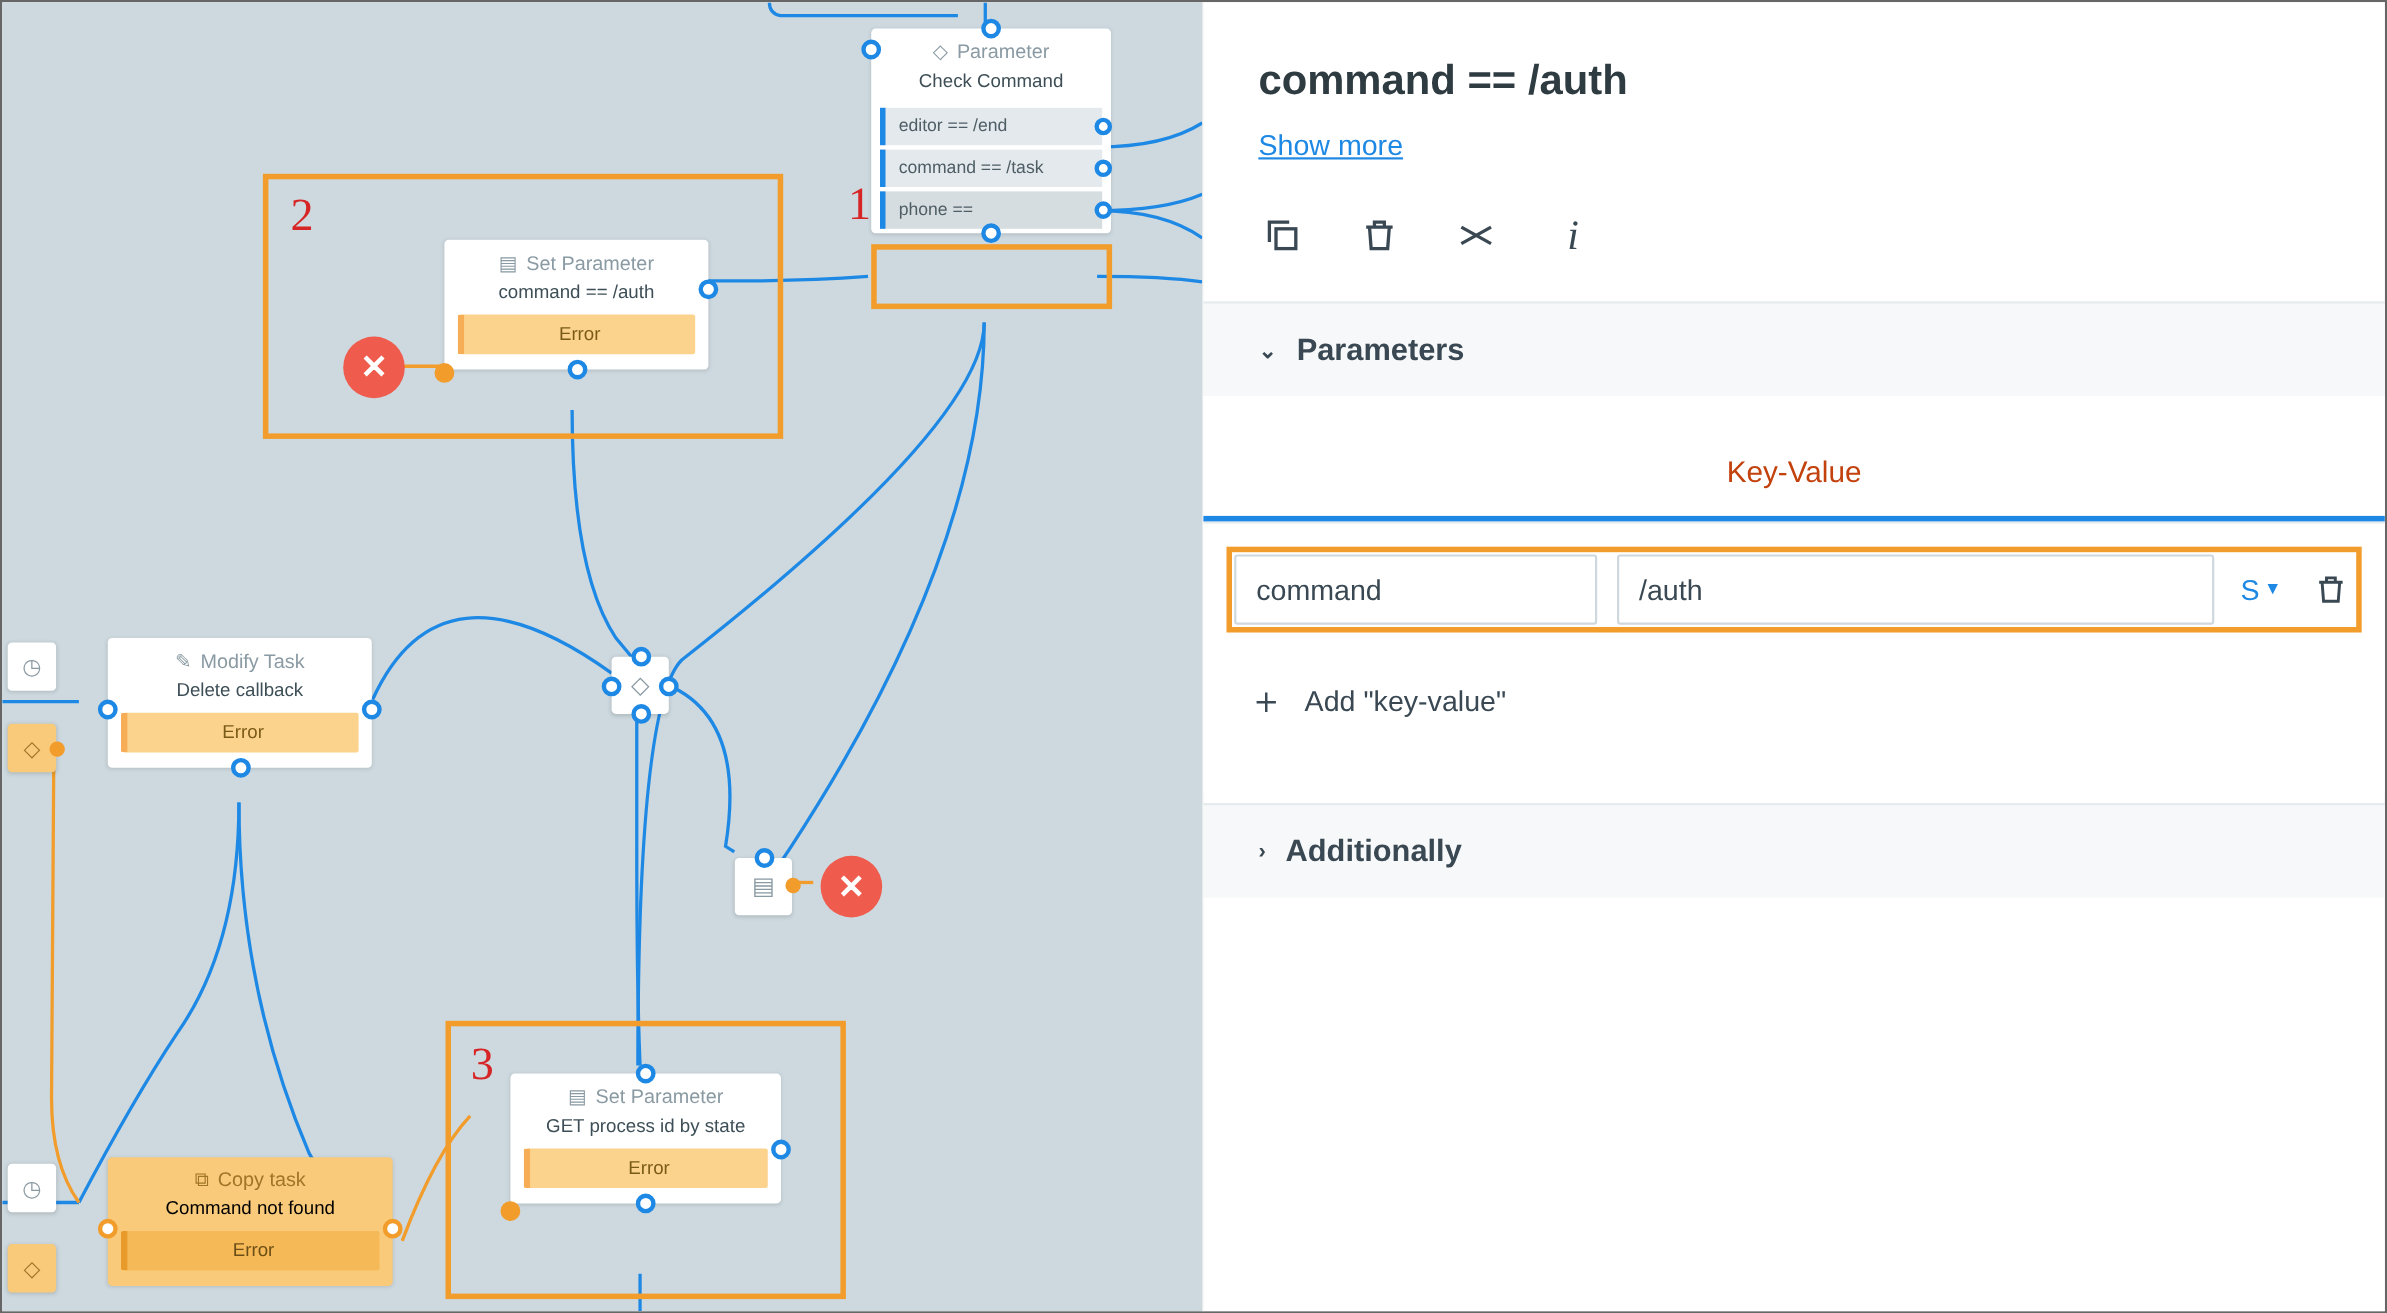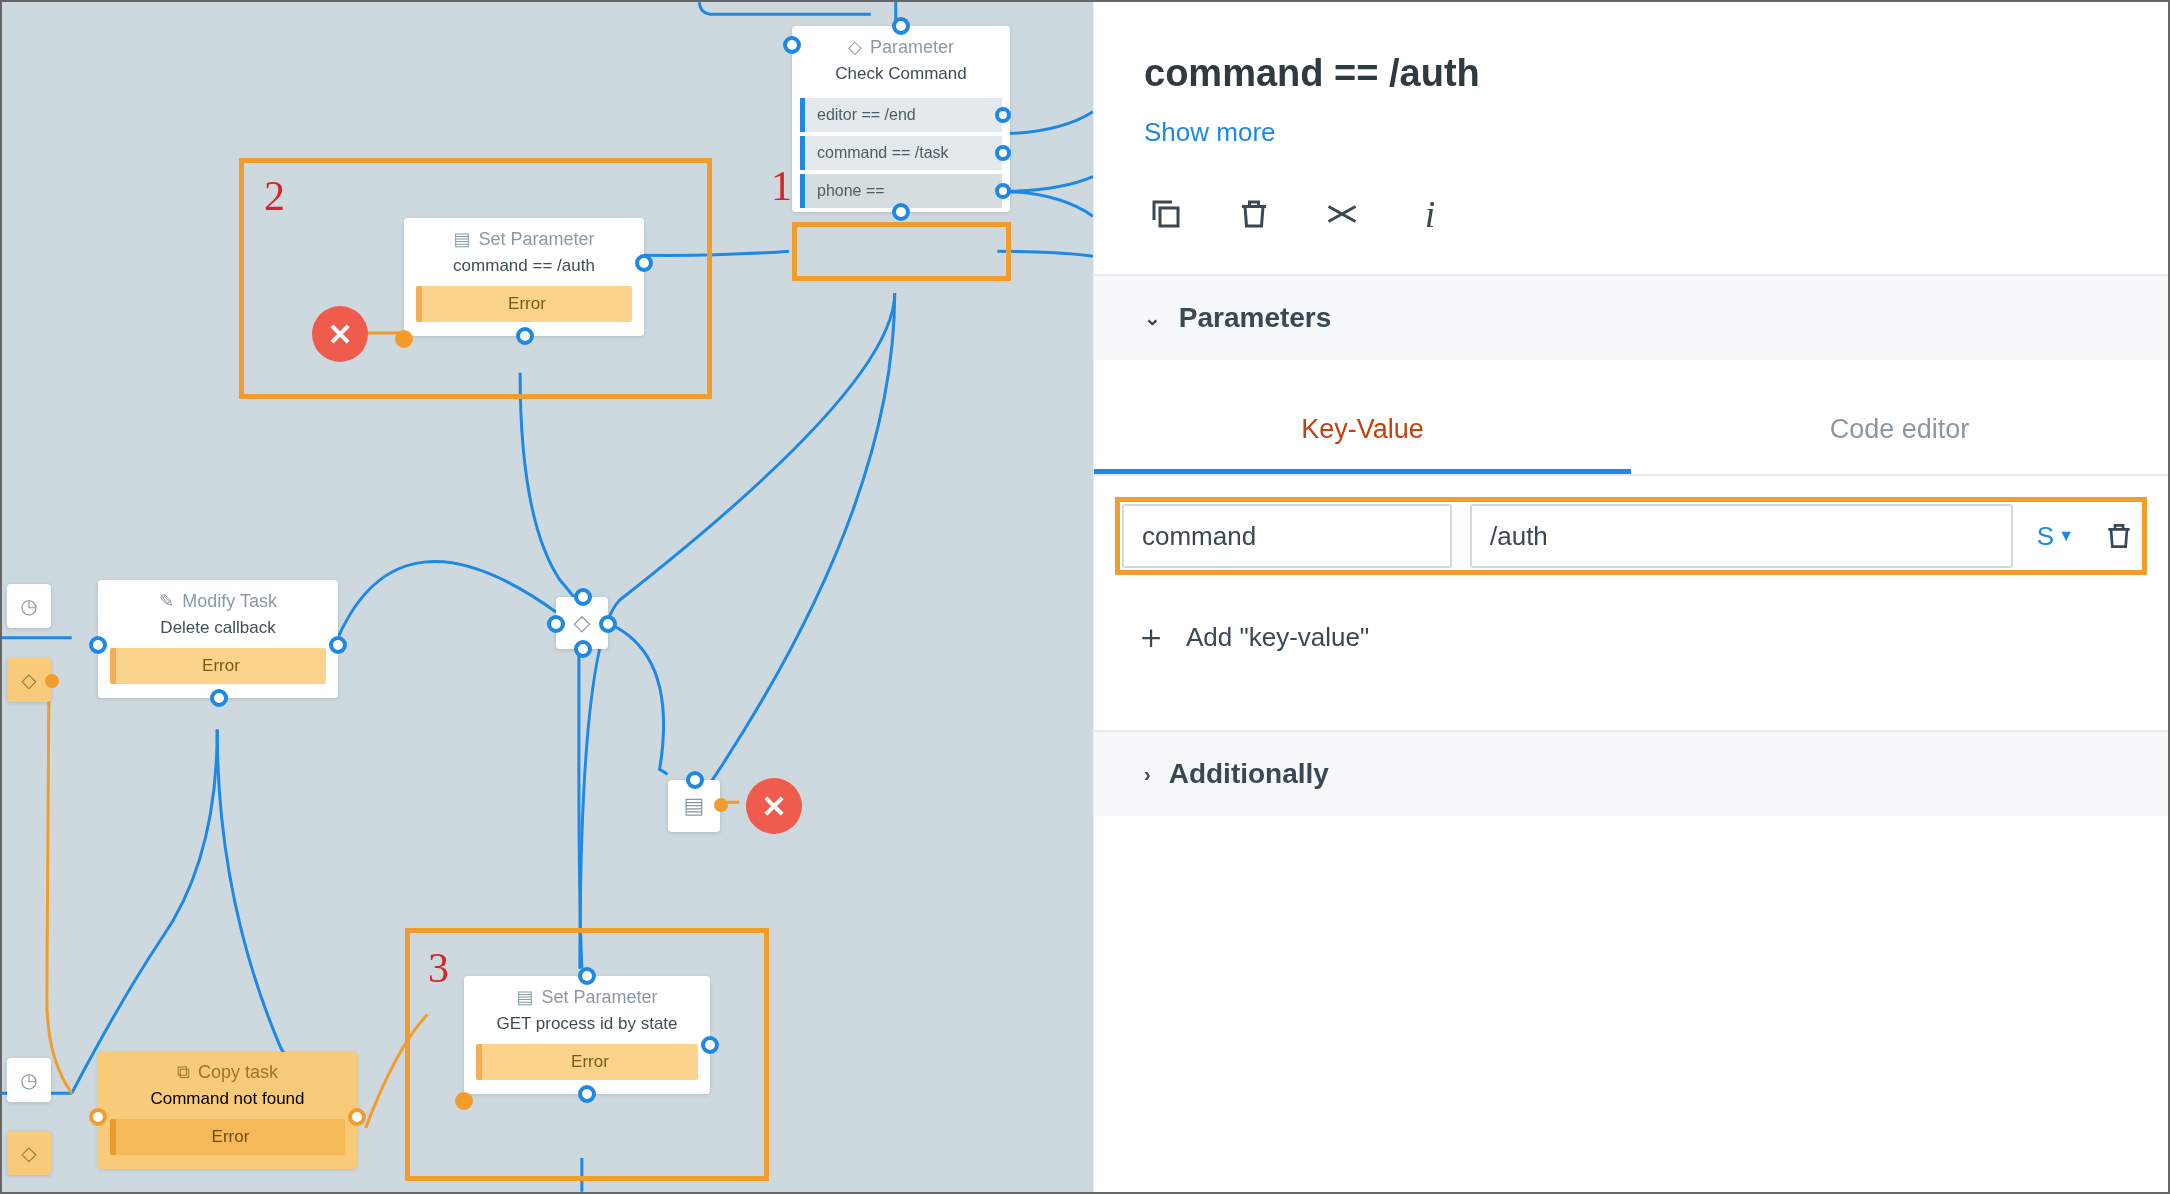--- a/index.html
+++ b/index.html
@@ -37,21 +37,21 @@
 .side-sml.orange { background:#f8ca7a; color:#a17528; }
 
 svg.wires { position:absolute; inset:0; width:100%; height:100%; pointer-events:none; }
 path.wire { stroke:#1e88e5; stroke-width:3; fill:none; }
 path.wire.orange { stroke:#f29c2b; }
 
 
 .s-head { padding:50px 50px 10px; }
 .s-title { font-size:38px; font-weight:700; color:#2e3b41; }
 .s-desc { margin-top:38px; color:#9aa7ad; font-size:28px; font-style:italic; }
-.s-show { margin-top:22px; color:#1e88e5; font-size:26px; cursor:pointer; }
+.s-show { margin-top:22px; color:#1e88e5; font-size:26px; cursor:pointer;text-decoration:underline; }
 .s-tools { display:flex; gap:44px; padding:34px 50px 38px; }
 .tool { width:44px; height:44px; display:flex; align-items:center; justify-content:center; color:#394852; cursor:pointer; font-size:36px; }
 
 .section { border-top:2px solid #e6ebed; background:#f6f8f9; padding:26px 50px; display:flex; align-items:center; gap:18px; font-size:28px; color:#394852; font-weight:600; }
 .section .chev { font-size:20px; }
 
 .tabs { display:flex; border-bottom:2px solid #e6ebed; margin-top:30px; }
 .tab { flex:1; text-align:center; padding:24px 0; font-size:27px; color:#8a97a0; cursor:pointer; }
 .tab.active { color:#c2410c; border-bottom:5px solid #1e88e5; }
 
@@ -242,21 +242,20 @@
     </div>
 
     <div class="section">
       <span class="chev">⌄</span>
       <span>Parameters</span>
     </div>
 
     <div style="background:#fff;">
       <div class="tabs">
         <div class="tab active"><span>Key-Value</span></div>
-        <div class="tab"><span>Code editor</span></div>
       </div>
 
       <div class="params-body">
         <div class="hl-panel">
           <div class="kv-row">
             <input class="kv-key" value="command" style="">
             <input class="kv-val" value="/auth" style="">
             <div class="type-sel">
                 <span>S</span>
                 <span style="font-size:16px;">▼</span>

